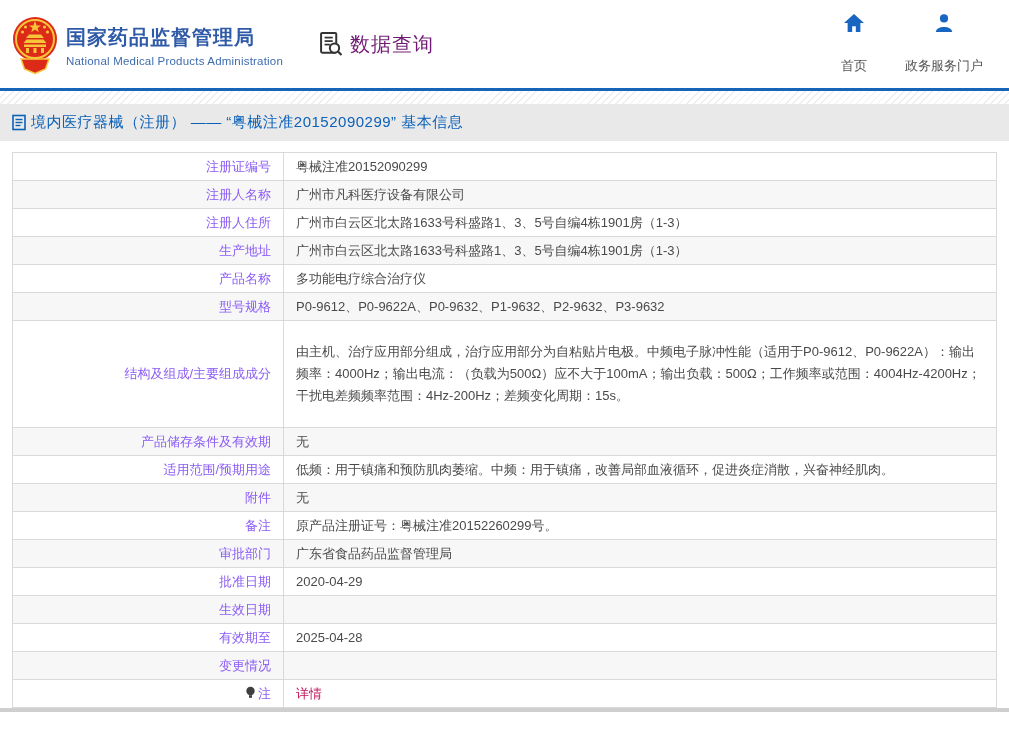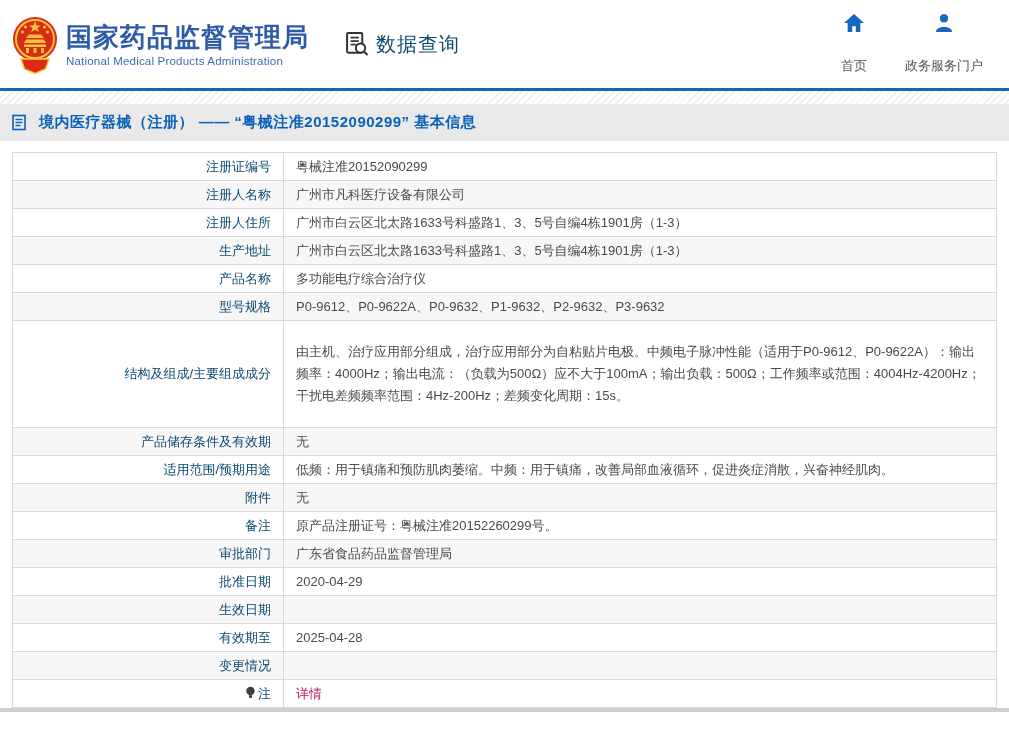--- a/index.html
+++ b/index.html
@@ -3,43 +3,43 @@
 <meta charset="utf-8">
 <style>
   * { box-sizing: border-box; margin: 0; padding: 0; }
   html,body { width:1009px; height:745px; overflow:hidden; background:#fff;
     font-family:"Liberation Sans","DejaVu Sans",sans-serif; }
 
   
   .header { height:88px; display:flex; align-items:center; padding-left:12px; background:#fff; }
   .logo { display:flex; align-items:center; cursor:pointer; }
   .logo-text { margin-left:8px; }
-  .logo-title { font-size:26px; font-weight:bold; color:#2e5aa8; letter-spacing:1px; line-height:30px; }
+  .logo-title { font-size:20px; font-weight:bold; color:#2e5aa8; letter-spacing:1px; line-height:30px; }
   .logo-sub { font-size:11.5px; color:#3f6cb0; margin-top:3px; letter-spacing:.2px; }
   .dq { display:flex; align-items:center; margin-left:34px; cursor:pointer; }
-  .dq span { font-size:20px; color:#0c4a6e; margin-left:5px; letter-spacing:1px; }
+  .dq span { font-size:20px; color:#701a75; margin-left:5px; letter-spacing:1px; }
   .hdr-nav { margin-left:auto; display:flex; gap:38px; padding-right:26px; }
   .hdr-nav .nav-item { display:flex; flex-direction:column; align-items:center; gap:24px;
      text-decoration:none; cursor:pointer; }
   .hdr-nav .nav-item span { font-size:13px; color:#555; }
 
   
   .blue-line { height:3px; background:#1565b8; }
   .hatch { height:13px; background:repeating-linear-gradient(135deg,#ffffff 0 4px,#eeeeee 4px 5px); }
 
   
   .breadcrumb { height:37px; background:#e9e9e9; display:flex; align-items:center; padding-left:12px; }
-  .breadcrumb .bc-text { font-size:15px; font-weight:700; color:#0b61b9; margin-left:12px; letter-spacing:.5px; }
+  .breadcrumb .bc-text { font-size:15px; font-weight:400; color:#0b61b9; margin-left:4px; letter-spacing:.5px; }
 
   
   .tbl-wrap { margin:11px 12px 0 12px; }
   table { width:100%; border-collapse:collapse; table-layout:fixed; }
   td { border:1px solid #d9d9d9; font-size:13px; height:28px; vertical-align:middle; }
   tbody tr:nth-child(even) { background:#f7f7f8; }
-  td.lbl { width:271px; text-align:right; padding:0 12px; color:#0c4a6e; }
+  td.lbl { width:271px; text-align:right; padding:0 12px; color:#8b5cf6; }
   td.val { padding:0 12px; color:#4a4a4a; }
   td.val.tall { padding:20px 12px; line-height:22px; }
   td.val a { color:#be185d; text-decoration:none; cursor:pointer; }
   .note-icon { display:inline-block; vertical-align:-1px; margin-right:2px; }
 
   .footer-strip { height:4px; background:#cfcfcf; margin-top:0; }
 
   svg { display:block; }
 </style>
 </head>

